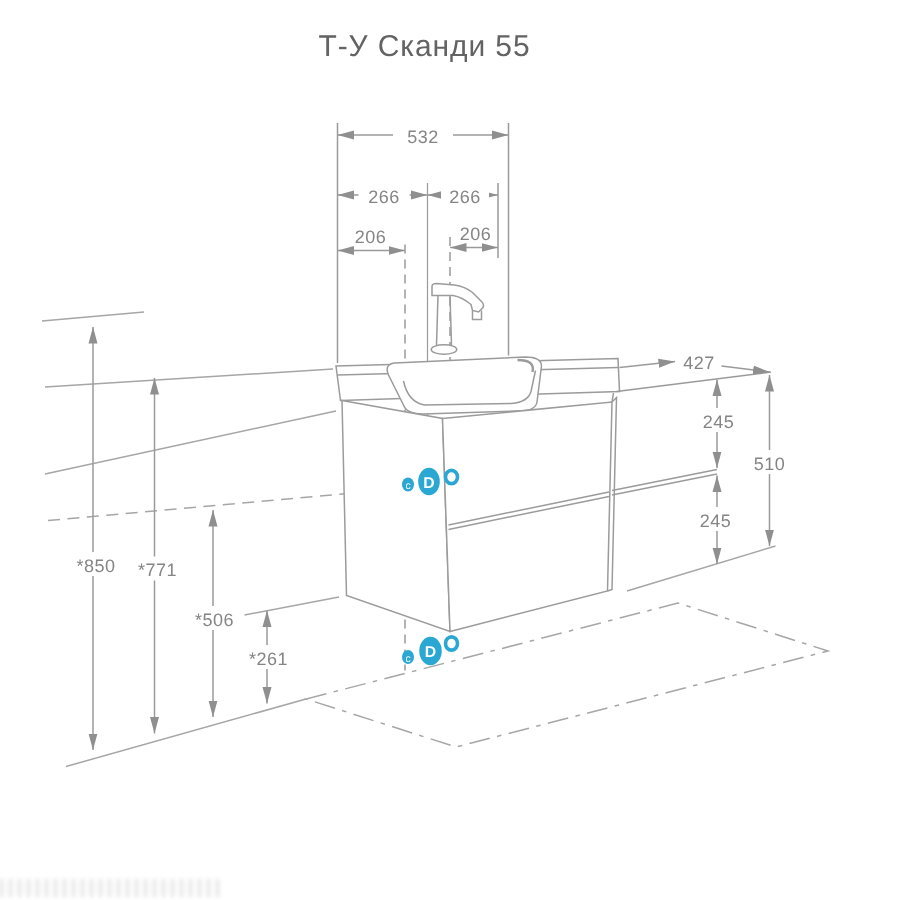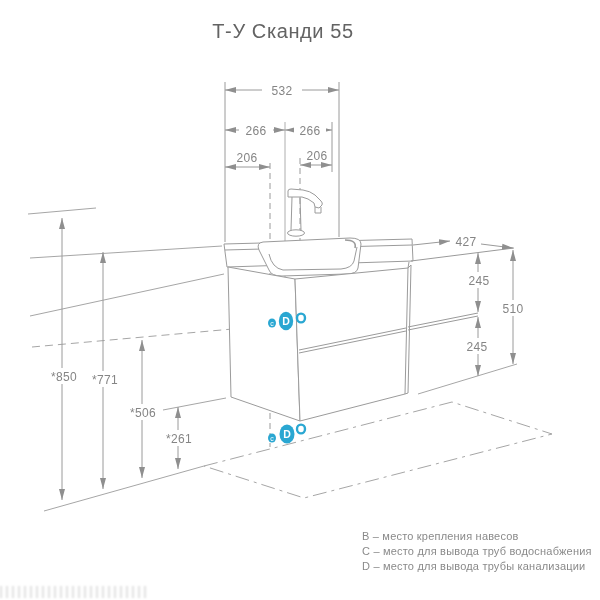--- a/index.html
+++ b/index.html
@@ -139,21 +139,16 @@
     </g>
     <g>
       <ellipse cx="272" cy="438" rx="4" ry="4.6" fill="#2aa7d2"></ellipse>
       <text class="mk-small" x="272" y="441">c</text>
       <ellipse cx="287" cy="434" rx="7.5" ry="9.5" fill="#2aa7d2"></ellipse>
       <text class="mk-big" x="287" y="438">D</text>
       <ellipse cx="301" cy="429" rx="4" ry="4.4" fill="#ffffff" stroke="#2aa7d2" stroke-width="2.4"></ellipse>
     </g>
   </svg>
 
-  <div class="legend">
-    <div>B – место крепления навесов</div>
-    <div>C – место для вывода труб водоснабжения</div>
-    <div>D – место для вывода трубы канализации</div>
-  </div>
 
   <div class="artifact"></div>
 
 </div>
 
 </body></html>

